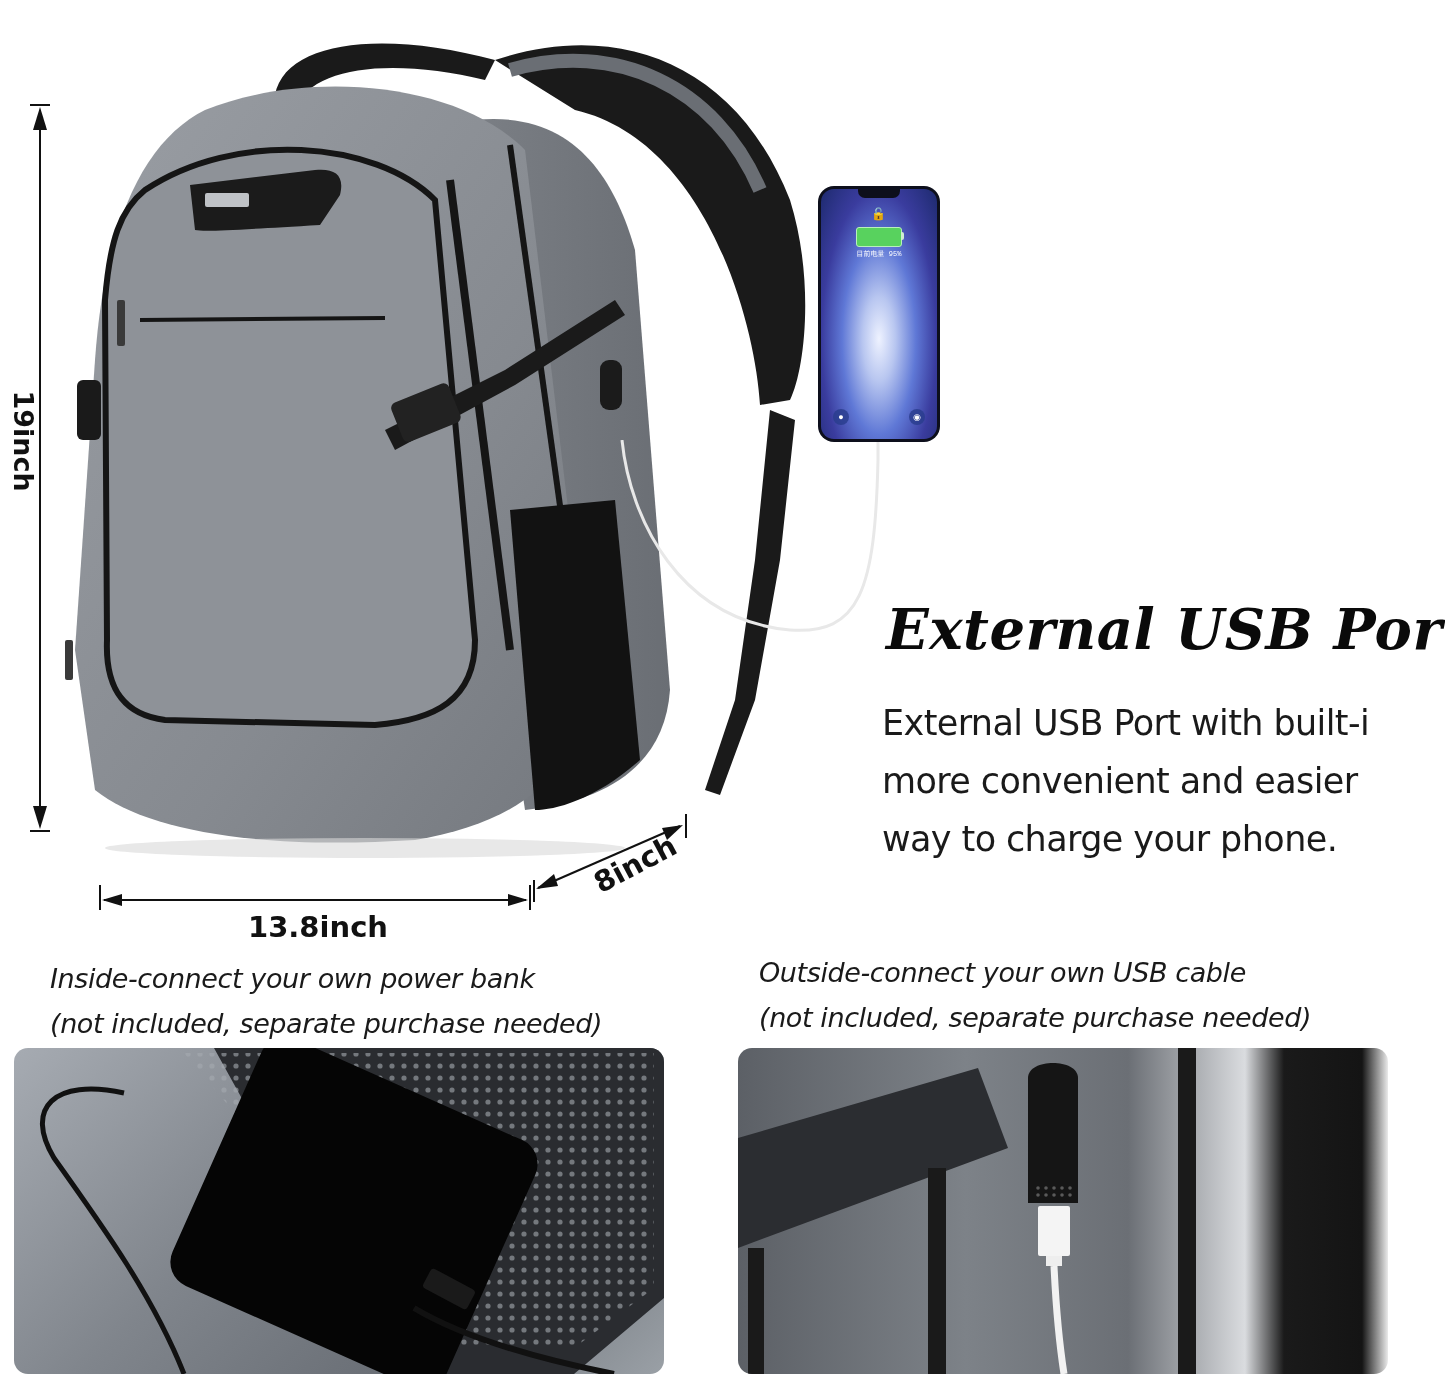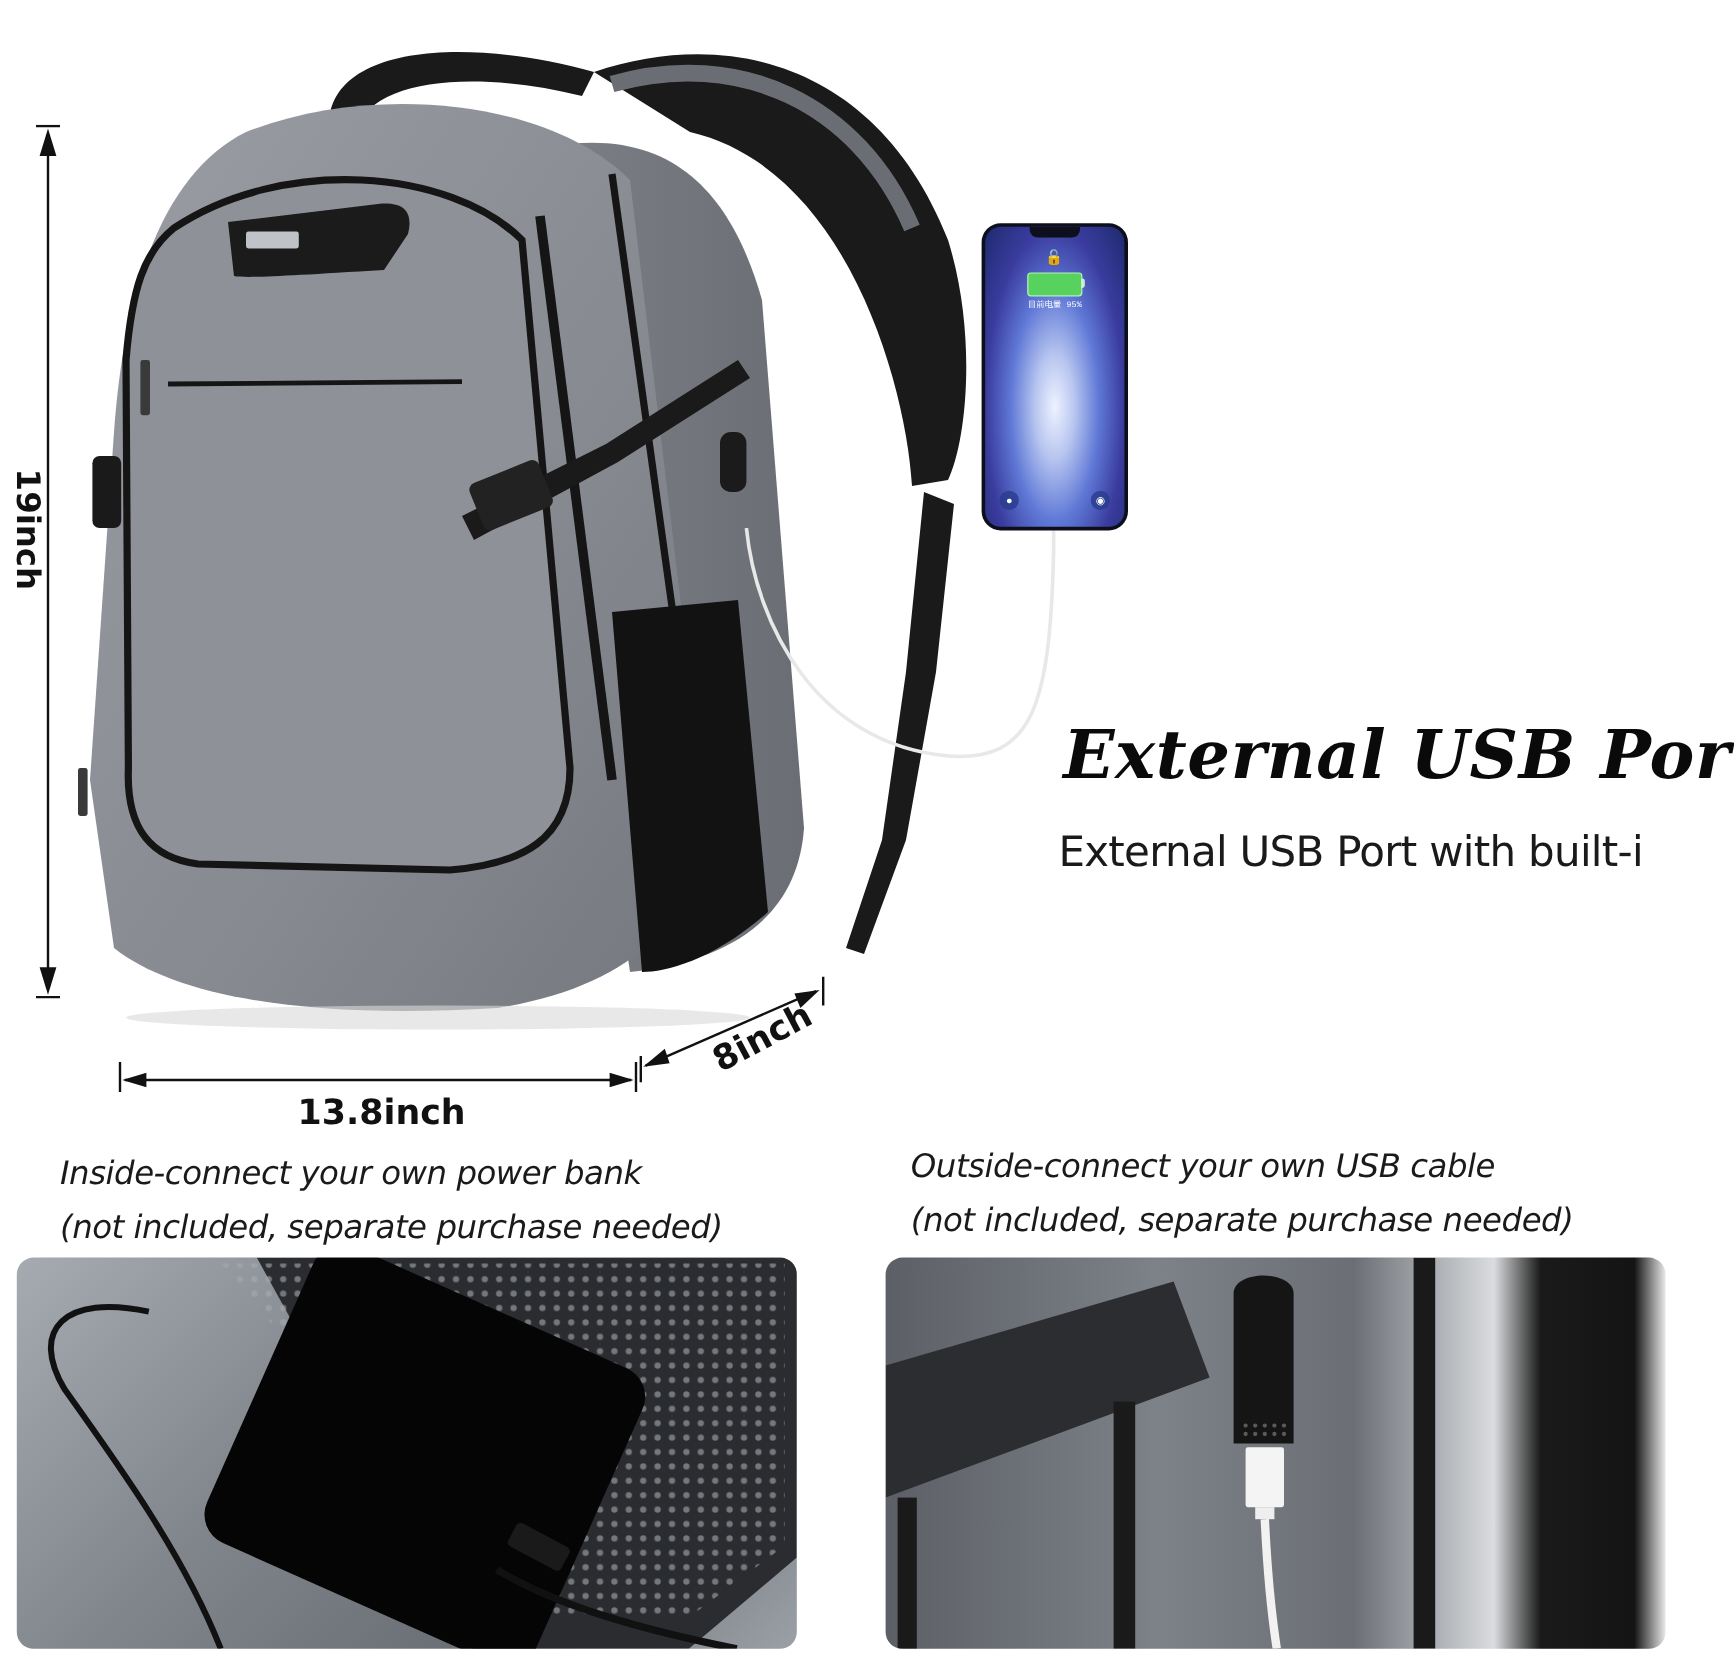--- a/index.html
+++ b/index.html
@@ -36,21 +36,21 @@
     .phone-flash, .phone-cam { position: absolute; bottom: 14px; width: 16px; height: 16px; border-radius: 50%;
              background: rgba(40,60,140,0.8); color: #fff; font-size: 9px; text-align: center; line-height: 16px; }
     .phone-flash { left: 12px; } .phone-cam { right: 12px; }
     .cable { left: 600px; top: 440px; width: 290px; height: 200px; }
 
     
     .feature-title { left: 886px; top: 596px; font-family: "DejaVu Serif", serif; font-style: italic; font-weight: bold;
              font-size: 56px; letter-spacing: 0.5px; white-space: nowrap; color: #0a0a0a; }
     .feature-desc { left: 882px; top: 688px; width: 560px; font-family: "DejaVu Sans", sans-serif; font-size: 35px;
              line-height: 46px; color: #1a1a1a; letter-spacing: -0.6px; }
-    .feature-desc span { display: block; white-space: nowrap; }
+    .feature-desc span { display: block; white-space: nowrap; margin-top: 12px; }
 
     
     .caption { font-family: "DejaVu Sans", sans-serif; font-size: 27px; line-height: 45px; color: #1a1a1a; letter-spacing: -0.4px; font-style: italic; }
     .caption span { display: block; white-space: nowrap; }
     .cap-left { left: 50px; top: 956px; }
     .cap-right { left: 744px; top: 950px; margin-left: 15px; }
 
     
     .panel { border-radius: 14px; overflow: hidden; background: #8d9197; }
     .panel-left { left: 14px; top: 1048px; width: 650px; height: 326px;
@@ -148,20 +148,22 @@
     <div class="battery-tip"></div>
     <div class="battery-text">目前电量 95%</div>
     <div class="phone-flash">●</div>
     <div class="phone-cam">◉</div>
   </div>
 </div>
 
 <div class="abs feature-title">External USB Port</div>
 <div class="abs feature-desc">
   <span>External USB Port with built-i</span>
+  <span>more convenient and easier</span>
+  <span>way to  charge your phone.</span>
 </div>
 
 <div class="abs caption cap-left">
   <span>Inside-connect your own power bank</span>
   <span>(not included, separate purchase needed)</span>
 </div>
 <div class="abs caption cap-right">
   <span>Outside-connect your own USB cable</span>
   <span>(not included, separate purchase needed)</span>
 </div>

